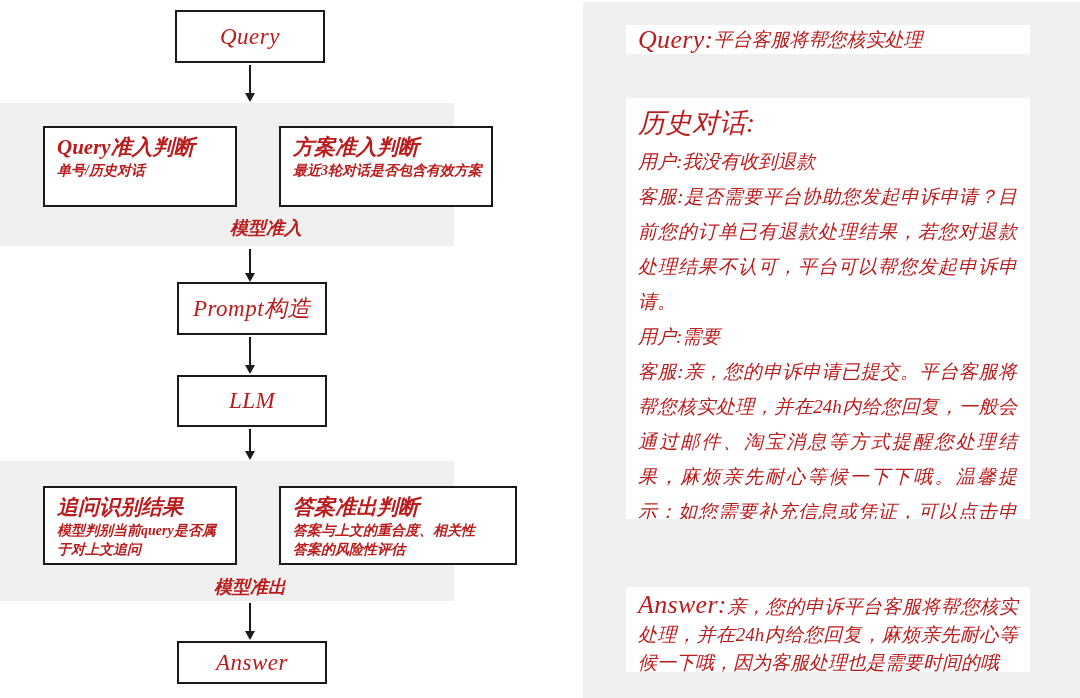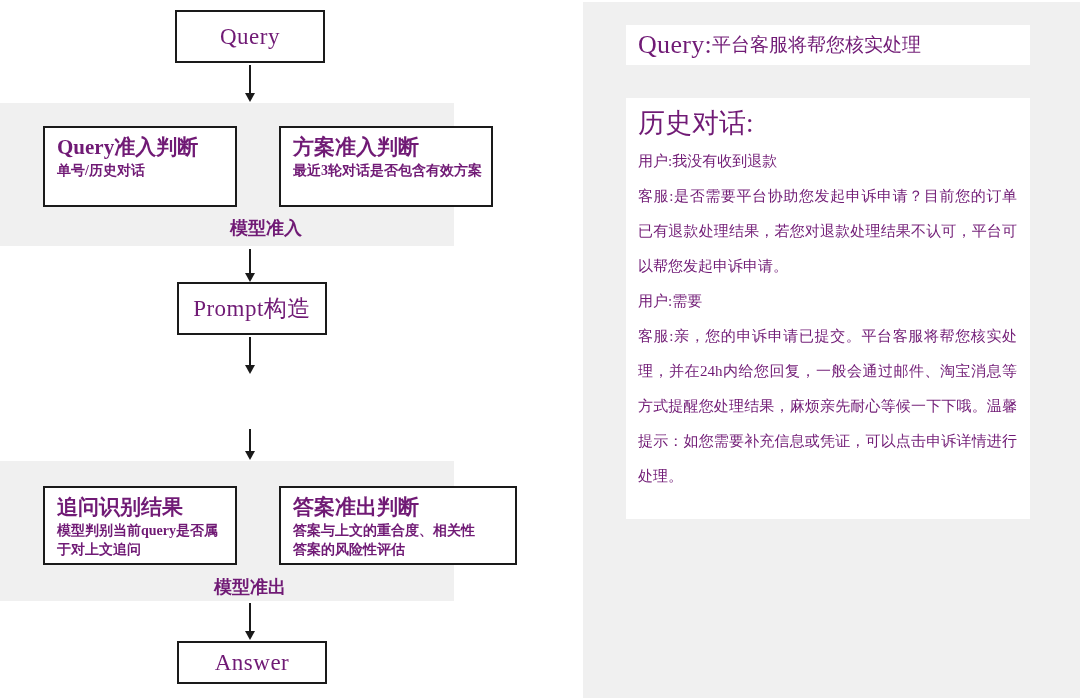--- a/index.html
+++ b/index.html
@@ -1,18 +1,18 @@
 <!DOCTYPE html>
 <html><head>
 <meta charset="utf-8">
 <style>
   html,body{margin:0;padding:0;background:#fff;}
   #canvas{
     position:relative;width:1080px;height:698px;background:#ffffff;
-    font-family:"Liberation Serif","DejaVu Serif",serif;color:#701a75;overflow:hidden;
+    font-family:"Liberation Serif","DejaVu Serif",serif;color:#b91c1c;overflow:hidden;font-style:italic;
   }
   
   .node{
     position:absolute;background:#fff;border:2px solid #1a1a1a;
     display:flex;align-items:center;justify-content:center;
     font-size:23px;letter-spacing:.5px;box-sizing:border-box;
   }
   .arrow{position:absolute;width:2px;background:#1a1a1a;}
   .arrow::after{
     content:"";position:absolute;left:50%;transform:translateX(-50%);bottom:-8px;
@@ -27,25 +27,25 @@
   .dbox-title{font-size:21px;font-weight:700;line-height:26px;margin-bottom:1px;white-space:nowrap;}
   .dbox-sub{font-size:14px;font-weight:600;line-height:19px;}
   .band-label{
     position:absolute;left:0;width:500px;text-align:center;
     font-size:18px;font-weight:700;
   }
   
   #panel{position:absolute;left:583px;top:2px;width:497px;height:696px;background:#f0f0f0;}
   .card{position:absolute;left:43px;width:404px;background:#ffffff;box-sizing:border-box;overflow:hidden;}
   .latin-label{font-size:26px;letter-spacing:.3px;}
-  #query-card{top:23px;height:40px;display:flex;align-items:center;padding:0 10px 0 12px;}
+  #query-card{top:23px;height:29px;display:flex;align-items:center;padding:0 10px 0 12px;}
   #query-card .cn{font-size:19px;}
   #history-card{top:96px;height:421px;padding:4px 13px 0 12px;}
   .history-heading{font-size:27px;line-height:42px;}
-  .turn{font-size:15px;line-height:35px;margin:0;text-align:justify;}
+  .turn{font-size:19px;line-height:35px;margin:0;text-align:justify;}
   #answer-card{top:585px;height:85px;padding:4px 12px 0 12px;font-size:19px;line-height:28px;text-align:justify;}
 </style>
 </head>
 <body>
 
 <div id="canvas">
 
   <div class="node" style="left:175px;top:10px;width:150px;height:53px;">
     <span>Query</span>
   </div>
@@ -65,20 +65,23 @@
   </div>
 
   <div class="arrow" style="left:249px;top:249px;height:25px;"></div>
 
   <div class="node" style="left:177px;top:282px;width:150px;height:53px;">
     <span>Prompt构造</span>
   </div>
 
   <div class="arrow" style="left:249px;top:337px;height:29px;"></div>
 
+  <div class="node" style="left:177px;top:375px;width:150px;height:52px;">
+    <span>LLM</span>
+  </div>
 
   <div class="arrow" style="left:249px;top:429px;height:23px;"></div>
 
   <div class="band" style="top:461px;height:140px;">
     <div class="dbox" style="left:43px;top:25px;width:194px;height:79px;">
       <div class="dbox-title">追问识别结果</div>
       <div class="dbox-sub">模型判别当前query是否属于对上文追问</div>
     </div>
     <div class="dbox" style="left:279px;top:25px;width:238px;height:79px;">
       <div class="dbox-title">答案准出判断</div>
@@ -102,15 +105,18 @@
     </div>
 
     <div class="card" id="history-card">
       <div class="history-heading">历史对话:</div>
       <p class="turn">用户:我没有收到退款</p>
       <p class="turn">客服:是否需要平台协助您发起申诉申请？目前您的订单已有退款处理结果，若您对退款处理结果不认可，平台可以帮您发起申诉申请。</p>
       <p class="turn">用户:需要</p>
       <p class="turn">客服:亲，您的申诉申请已提交。平台客服将帮您核实处理，并在24h内给您回复，一般会通过邮件、淘宝消息等方式提醒您处理结果，麻烦亲先耐心等候一下下哦。温馨提示：如您需要补充信息或凭证，可以点击申诉详情进行处理。</p>
     </div>
 
+    <div class="card" id="answer-card">
+      <span class="latin-label">Answer:</span><span>亲，您的申诉平台客服将帮您核实处理，并在24h内给您回复，麻烦亲先耐心等候一下哦，因为客服处理也是需要时间的哦</span>
+    </div>
 
   </div>
 </div>
 
 </body></html>

